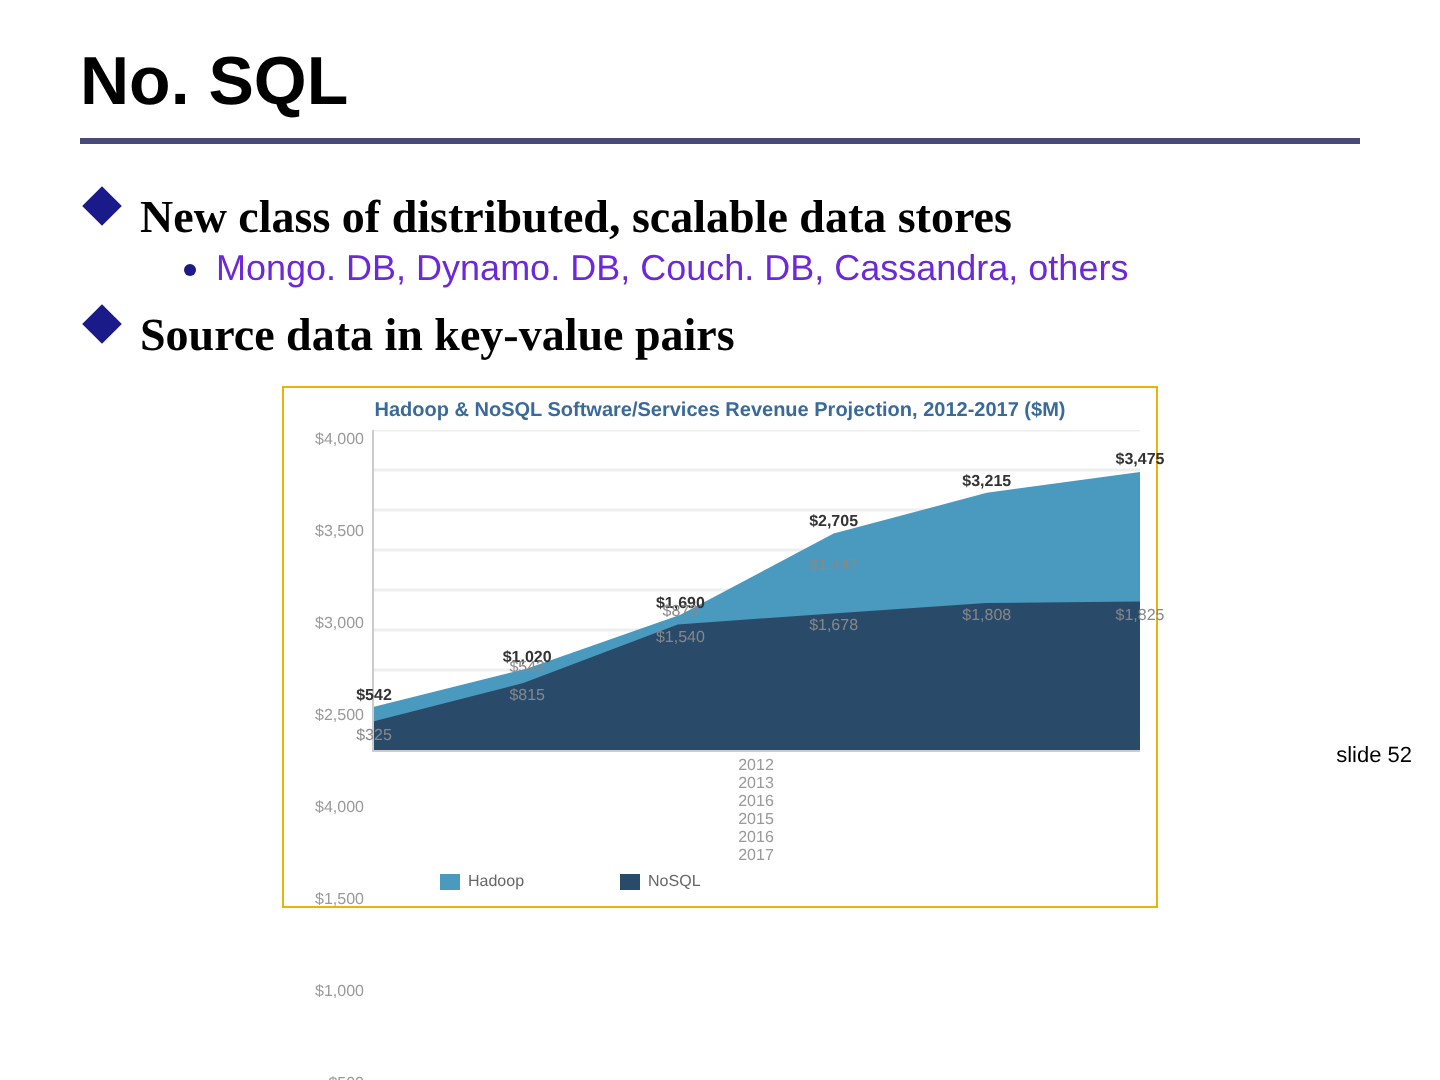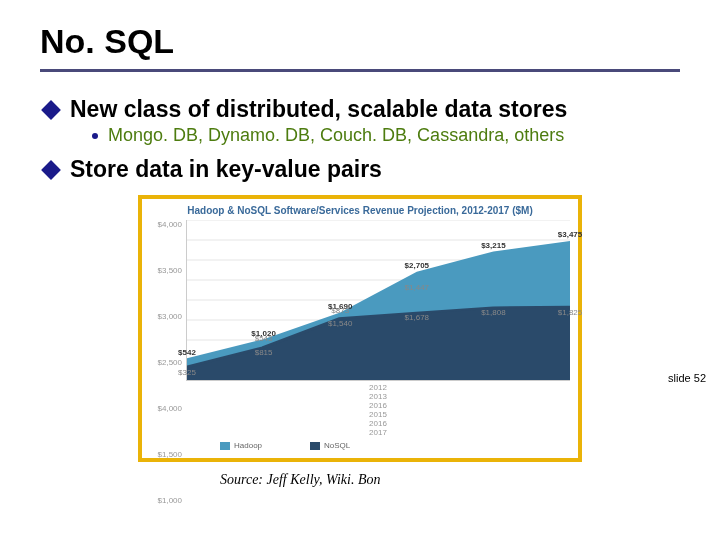--- a/index.html
+++ b/index.html
@@ -24,22 +24,22 @@
     color: #000;
     margin: 0 0 8px 0;
   }
   .title-rule {
     border: none;
     border-top: 3px solid #4a4a7a;
     margin: 0 0 24px 0;
   }
   .bullet-row {
     display: flex;
-    align-items: center;
     margin: 4px 0 2px 4px;
+    font-family: Liberation Serif, serif;
   }
   .diamond {
     width: 14px; height: 14px;
     background: #1a1a8a;
     transform: rotate(45deg);
     margin-right: 12px;
     flex: 0 0 auto;
   }
   .bullet-text {
     font-size: 23px;
@@ -52,27 +52,27 @@
   }
   .disc {
     width: 6px; height: 6px;
     border-radius: 50%;
     background: #1a1a8a;
     margin-right: 10px;
     flex: 0 0 auto;
   }
   .subbullet-text {
     font-size: 18px;
-    color: #4d7c0f;
+    color: #6d28d9;
   }
 
   .chart-card {
     width: 420px;
     margin: 12px auto 0 auto;
-    border: 4px solid #eab308;
+    border: 1px solid #eab308;
     background: #fff;
     padding: 6px 8px 8px 8px;
     font-family: Arial, sans-serif;
   }
   .chart-title {
     text-align: center;
     font-size: 10px;
     color: #3a6a9a;
     font-weight: bold;
     padding-bottom: 4px;
@@ -164,21 +164,21 @@
     <div class="diamond"></div>
     <span class="bullet-text">New class of distributed, scalable data stores</span>
   </div>
   <div class="subbullet-row">
     <div class="disc"></div>
     <span class="subbullet-text">Mongo. DB, Dynamo. DB, Couch. DB, Cassandra, others</span>
   </div>
 
   <div class="bullet-row">
     <div class="diamond"></div>
-    <span class="bullet-text">Store data in key-value pairs</span>
+    <span class="bullet-text">Source data in key-value pairs</span>
   </div>
 
   <div class="chart-card">
     <div class="chart-title">Hadoop &amp; NoSQL Software/Services Revenue Projection, 2012-2017 ($M)</div>
     <div class="chart-frame">
       <div class="yaxis" id="yaxis">
           <span>$4,000</span>
           <span>$3,500</span>
           <span>$3,000</span>
           <span>$2,500</span>
@@ -222,15 +222,14 @@
         <div class="sw top"></div>
         <span>Hadoop</span>
       </div>
       <div class="legend-item">
         <div class="sw bot"></div>
         <span>NoSQL</span>
       </div>
     </div>
   </div>
 
-  <div class="source">Source: Jeff Kelly, Wiki. Bon</div>
   <div class="slidenum">slide 52</div>
 </div>
 
 </body></html>

